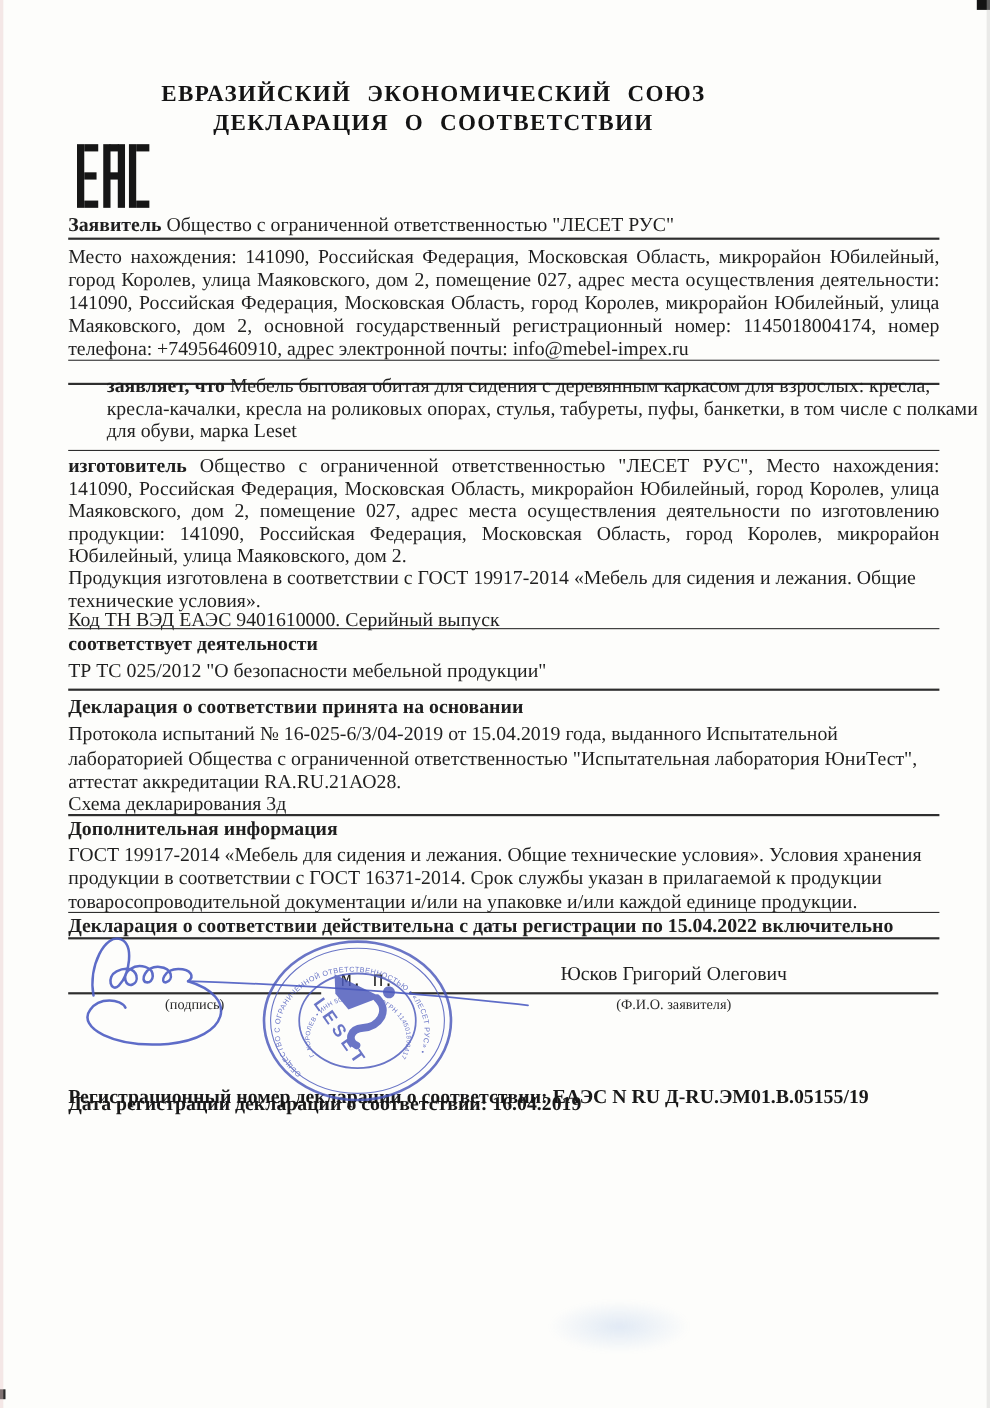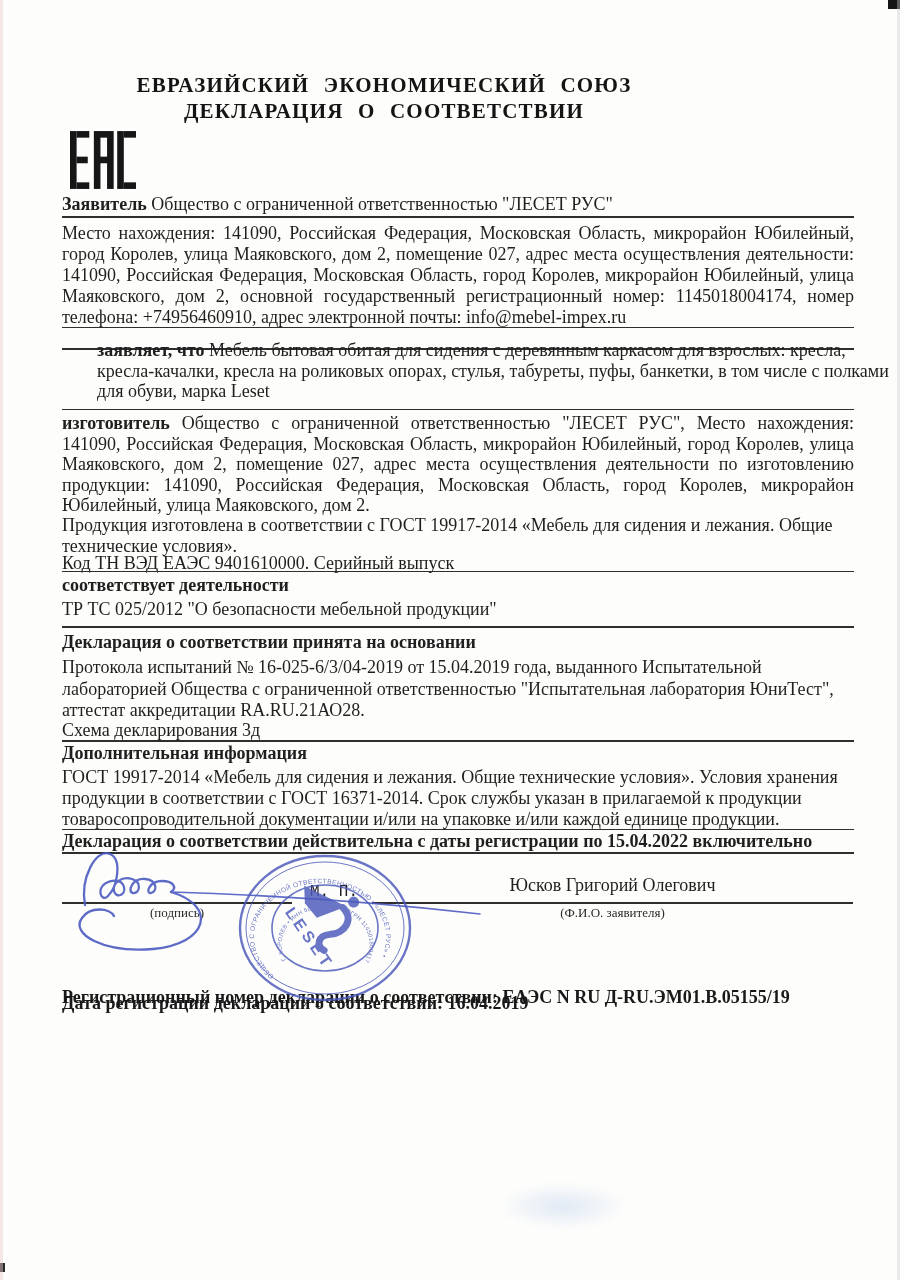--- a/index.html
+++ b/index.html
@@ -8,21 +8,21 @@
     background:#fdfdfb;overflow:hidden;
     font-family:"Liberation Serif","DejaVu Serif",serif;color:#1f1f1f;
   }
   .abs{position:absolute;left:62px;width:792px;}
   .fs18{font-size:18px;}
   .lh21{line-height:21px;}
   .lh20{line-height:20.5px;}
   .b{font-weight:bold;}
   .justify{text-align:justify;}
   .title{position:absolute;left:0;width:768px;text-align:center;font-weight:bold;
-         font-size:21px;letter-spacing:1.2px;word-spacing:8px;color:#141414;}
+         font-size:21px;letter-spacing:1.2px;word-spacing:8px;color:#141414;padding-left:10px;}
   .rule{position:absolute;left:62px;width:792px;height:0;border-top:2px solid #2e2e2e;}
   .rule.thin{border-top-width:1.6px;}
   .sigline{position:absolute;height:0;border-top:2px solid #2e2e2e;}
   .caption{position:absolute;font-size:13px;text-align:center;color:#2a2a2a;}
   .regline{position:absolute;left:62px;width:820px;font-size:18px;font-weight:bold;color:#191919;}
   .eac{position:absolute;left:70px;top:131px;}
   .sig-svg{position:absolute;left:58px;top:836px;z-index:3;}
   .stamp-svg{position:absolute;left:236px;top:852px;z-index:4;opacity:0.82;}
   .smudge{position:absolute;left:498px;top:1182px;width:130px;height:48px;border-radius:50%;
           background:radial-gradient(ellipse at center, rgba(125,165,225,0.22), rgba(125,165,225,0) 70%);

